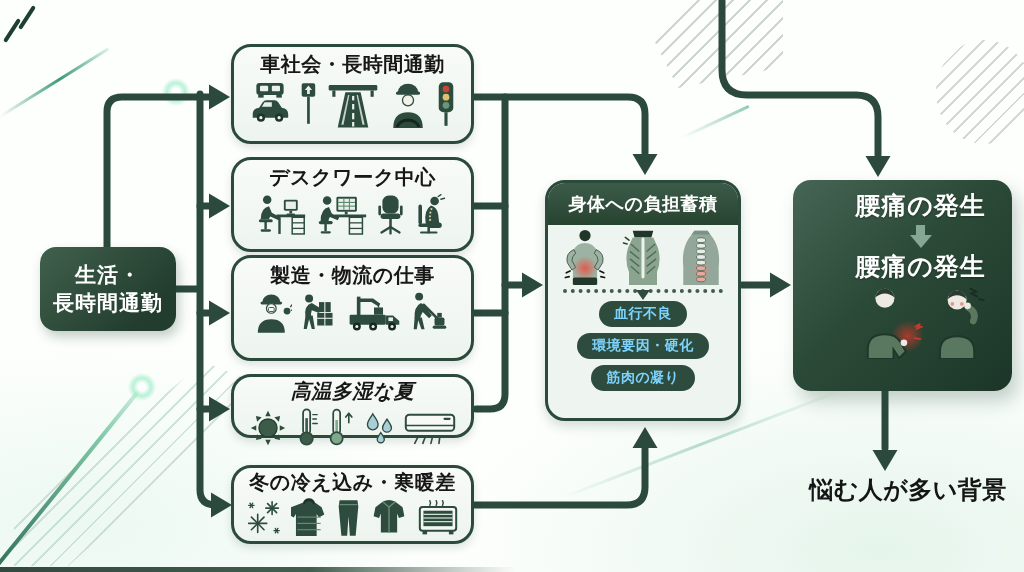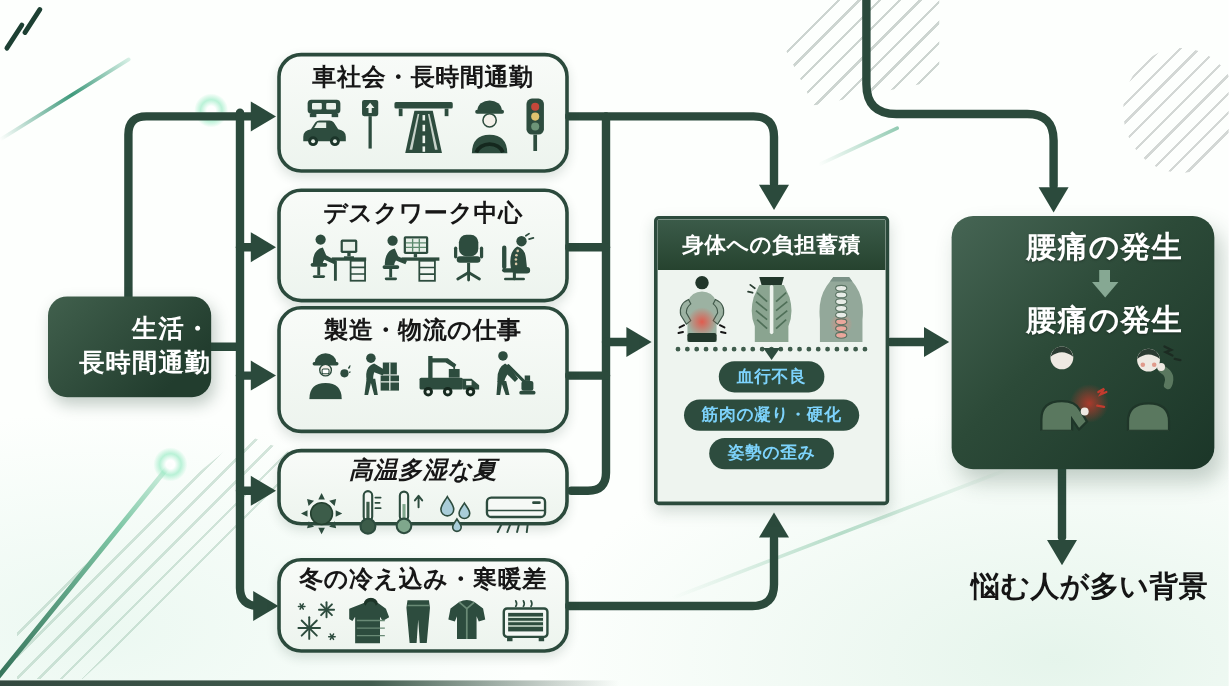--- a/index.html
+++ b/index.html
@@ -35,34 +35,34 @@
   .glow{width:28px;height:28px;border-radius:50%;
     background:radial-gradient(circle, rgba(255,255,255,.95) 0 18%, rgba(150,235,195,.65) 45%, rgba(150,235,195,0) 72%);}
   #glow1{left:162px;top:78px;} #glow2{left:128px;top:373px;}
   #bottom-strip{left:0;top:567px;width:516px;height:5px;opacity:.9;
     background:linear-gradient(90deg,#1e352b,#2e4b3c 60%, rgba(46,75,60,0));}
   
   #connectors{position:absolute;left:0;top:0;z-index:1;}
   
   #source-box{position:absolute;z-index:2;left:40px;top:247px;width:136px;height:84px;border-radius:16px;
     background:linear-gradient(135deg,#41604d,#223d2e 80%);box-shadow:3px 6px 12px rgba(25,55,40,.25);
-    display:flex;flex-direction:column;align-items:flex-end;justify-content:center;
+    display:flex;flex-direction:column;align-items:center;justify-content:center;
     color:#fff;font-size:21px;font-weight:700;line-height:28px;letter-spacing:1px;}
   
   .fbox{position:absolute;z-index:2;left:231px;width:243px;border:3px solid #2b4a3c;border-radius:20px;
     background:linear-gradient(180deg,#f8fbf8,#edf4ee);box-shadow:0 4px 9px rgba(30,60,45,.14);
     box-sizing:border-box;display:flex;flex-direction:column;align-items:center;}
   .ftitle{font-size:20px;font-weight:700;color:#171717;letter-spacing:.5px;margin-top:4px;white-space:nowrap;}
   .ficons{display:flex;align-items:flex-end;gap:9px;margin-top:2px;}
   #fbox-0{top:44px;height:100px;} #fbox-1{top:157px;height:95px;} #fbox-2{top:255px;height:106px;}
   #fbox-3{top:374px;height:64px;font-style:italic;} #fbox-4{top:465px;height:79px;font-family:Liberation Serif, serif;}
   #fbox-3 .ftitle,#fbox-4 .ftitle{margin-top:1px;}
   
   #burden-box{position:absolute;z-index:2;left:545px;top:180px;width:196px;height:241px;border:3px solid #2b4a3c;
-    border-radius:4px;background:#eef4ef;box-sizing:border-box;box-shadow:0 5px 12px rgba(30,60,45,.18);overflow:hidden;}
+    border-radius:20px;background:#eef4ef;box-sizing:border-box;box-shadow:0 5px 12px rgba(30,60,45,.18);overflow:hidden;}
   #burden-head{height:42px;background:linear-gradient(180deg,#3b5b49,#26432f);display:flex;align-items:center;
     justify-content:center;color:#fff;font-size:18px;font-weight:700;letter-spacing:.5px;}
   #burden-figs{display:flex;justify-content:space-around;align-items:flex-end;padding:4px 8px 0;}
   .divider{border-top:4px dotted #3f5c4c;position:relative;margin:4px 15px 8px;}
   .divider-tri{position:absolute;left:50%;top:-3px;transform:translateX(-50%);width:0;height:0;
     border:7px solid transparent;border-top:10px solid #2d4c3e;}
   .pill{display:block;width:max-content;margin:0 auto 6px;background:#2d4c3e;color:#7dd3fc;font-size:14px;
     font-weight:700;padding:4px 15px;border-radius:999px;letter-spacing:.5px;}
   
   #result-box{position:absolute;z-index:2;left:793px;top:180px;width:183px;height:211px;border-radius:18px;
@@ -486,22 +486,22 @@
             <ellipse cx="27" cy="42" rx="5" ry="2.6" fill="#eaa79c"></ellipse>
           <ellipse cx="27" cy="48" rx="5" ry="2.6" fill="#eaa79c"></ellipse>
             <ellipse cx="27" cy="54" rx="5" ry="2.6" fill="#eaa79c"></ellipse>
         </g>
       </svg>
     </div>
     <div class="divider">
         <span class="divider-tri"></span>
       </div>
     <span class="pill">血行不良</span>
-    <span class="pill">筋肉の凝り・硬化</span>
-    <span class="pill">姿勢の歪み</span>
+    <span class="pill">環境要因・硬化</span>
+    <span class="pill">筋肉の凝り</span>
   </div>
 
   <div id="result-box">
     <div class="result-title">腰痛の発生</div>
     <div id="result-arrow">
         <span class="shaft"></span>
         <span class="head"></span>
       </div>
     <div class="result-title second">腰痛の発生</div>
     <svg viewBox="0 0 160 80" width="160" height="76">

